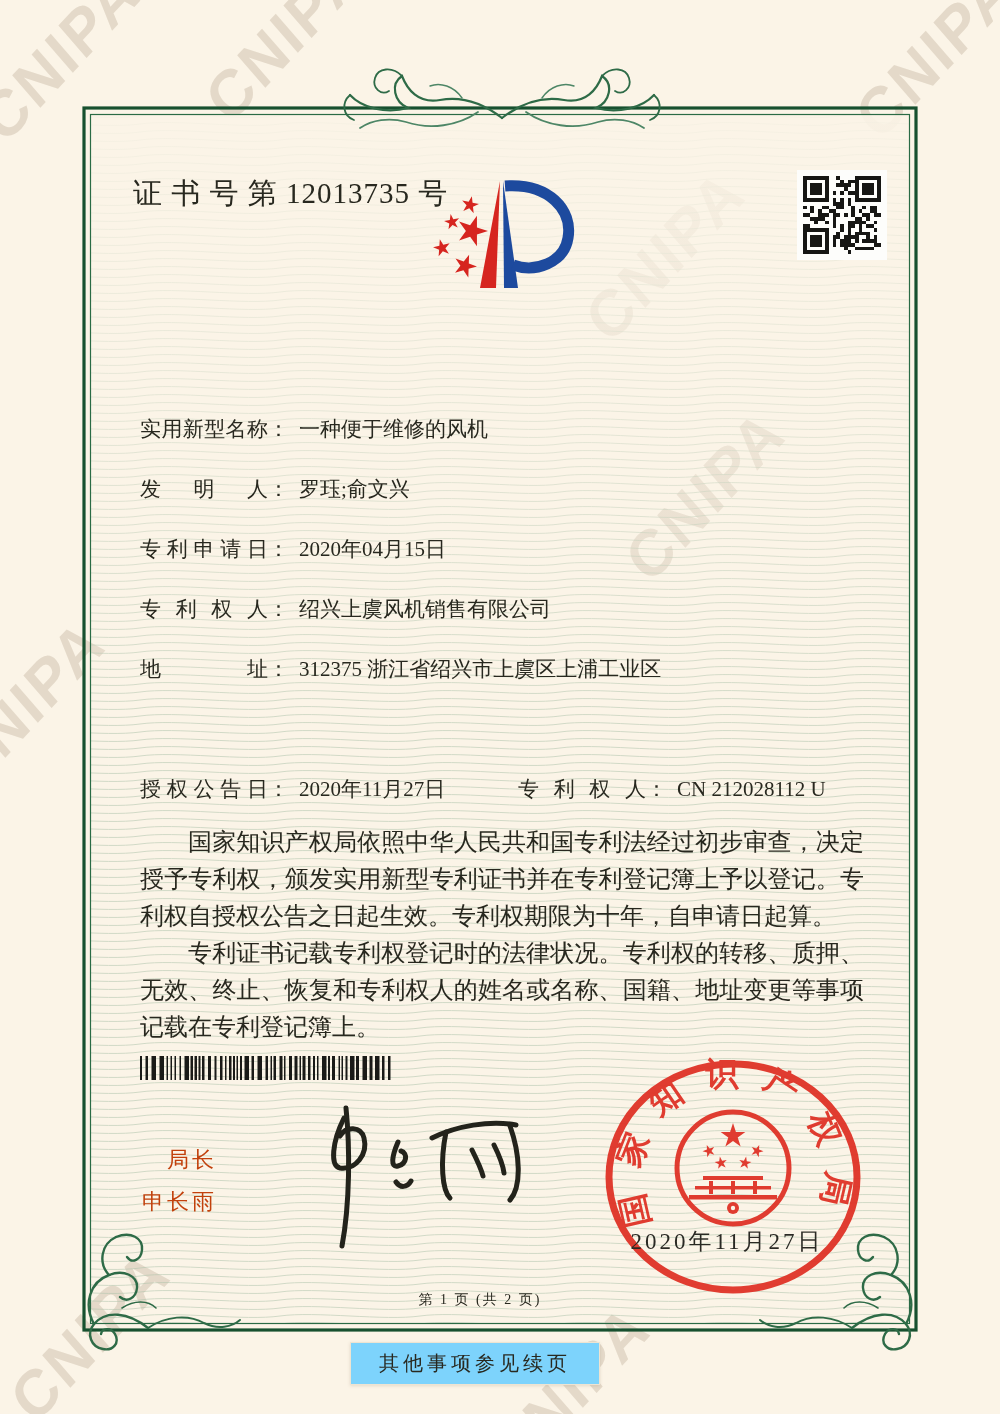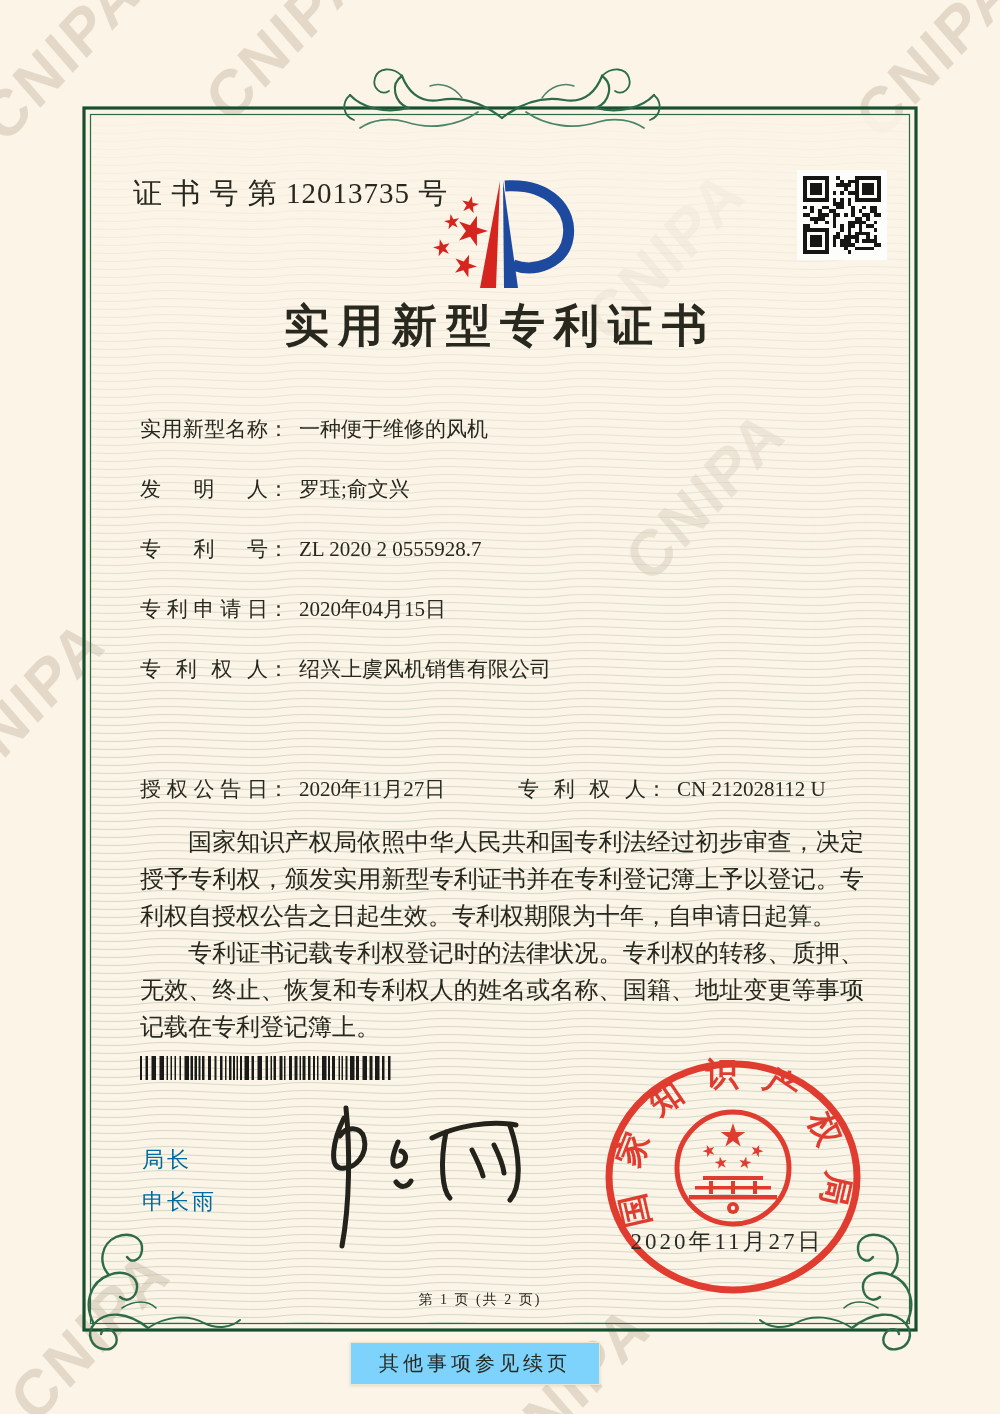--- a/index.html
+++ b/index.html
@@ -28,21 +28,21 @@
   .flabel{display:inline-block;width:128px;text-align:justify;text-align-last:justify;vertical-align:top;}
   .fcolon{display:inline-block;margin-right:10px;}
   .grant-row{position:absolute;left:140px;top:776px;width:740px;font-size:21px;line-height:26px;white-space:nowrap;}
   .grant-pair2{position:absolute;left:378px;top:0;}
   .paras{position:absolute;left:140px;top:824px;width:724px;
     font-size:24px;line-height:37px;text-align:justify;}
   .paras p{margin:0;text-indent:2em;}
   .barcode-wrap{position:absolute;left:140px;top:1056px;}
   .director{position:absolute;left:142px;top:1139px;
     font-family:"Liberation Sans","DejaVu Sans",sans-serif;
-    font-size:22px;line-height:42px;letter-spacing:3px;color:#0369a1;}
+    font-size:22px;line-height:42px;letter-spacing:3px;color:#c2410c;text-align:right;}
   .sig-svg{position:absolute;left:280px;top:1098px;}
   .seal-svg{position:absolute;left:603px;top:1056px;}
   .page-num{position:absolute;left:0;top:1291px;width:960px;text-align:center;font-size:14px;letter-spacing:2px;}
   .cont-box{position:absolute;left:475px;top:1342px;transform:translateX(-50%);
     background:#7dd3fc;border:1px solid #eee4d2;box-shadow:0 1px 3px rgba(120,100,70,.18);
     padding:7px 28px;font-size:20px;letter-spacing:4px;}
 </style>
 </head>
 <body>
 
@@ -332,37 +332,36 @@
           <rect x="2" y="20" width="1" height="1"></rect>
           <rect x="3" y="20" width="1" height="1"></rect>
           <rect x="4" y="20" width="1" height="1"></rect>
           <rect x="5" y="20" width="1" height="1"></rect>
           <rect x="6" y="20" width="1" height="1"></rect>
           <rect x="12" y="20" width="1" height="1"></rect>
         </g>
     </svg>
   </div>
 
-  <div class="title">实用新型专利证书</div>
 
   <div class="fields">
     <div class="field-row">
       <span class="flabel">实用新型名称</span><span class="fcolon">：</span><span class="fvalue">一种便于维修的风机</span>
     </div>
     <div class="field-row">
       <span class="flabel">发明人</span><span class="fcolon">：</span><span class="fvalue">罗珏;俞文兴</span>
     </div>
     <div class="field-row">
-      <span class="flabel">专利号</span><span class="fcolon">：</span><span class="fvalue">ZL 2020 2 0555928.7</span>
-    </div>
-    <div class="field-row">
       <span class="flabel">专利申请日</span><span class="fcolon">：</span><span class="fvalue">2020年04月15日</span>
     </div>
     <div class="field-row">
       <span class="flabel">专利权人</span><span class="fcolon">：</span><span class="fvalue">绍兴上虞风机销售有限公司</span>
+    </div>
+    <div class="field-row">
+      <span class="flabel">地址</span><span class="fcolon">：</span><span class="fvalue">312375 浙江省绍兴市上虞区上浦工业区</span>
     </div>
   </div>
 
   <div class="grant-row">
     <span>
       <span class="flabel">授权公告日</span><span class="fcolon">：</span><span>2020年11月27日</span>
     </span>
     <span class="grant-pair2">
       <span class="flabel">专利权人</span><span class="fcolon">：</span><span>CN 212028112 U</span>
     </span>

